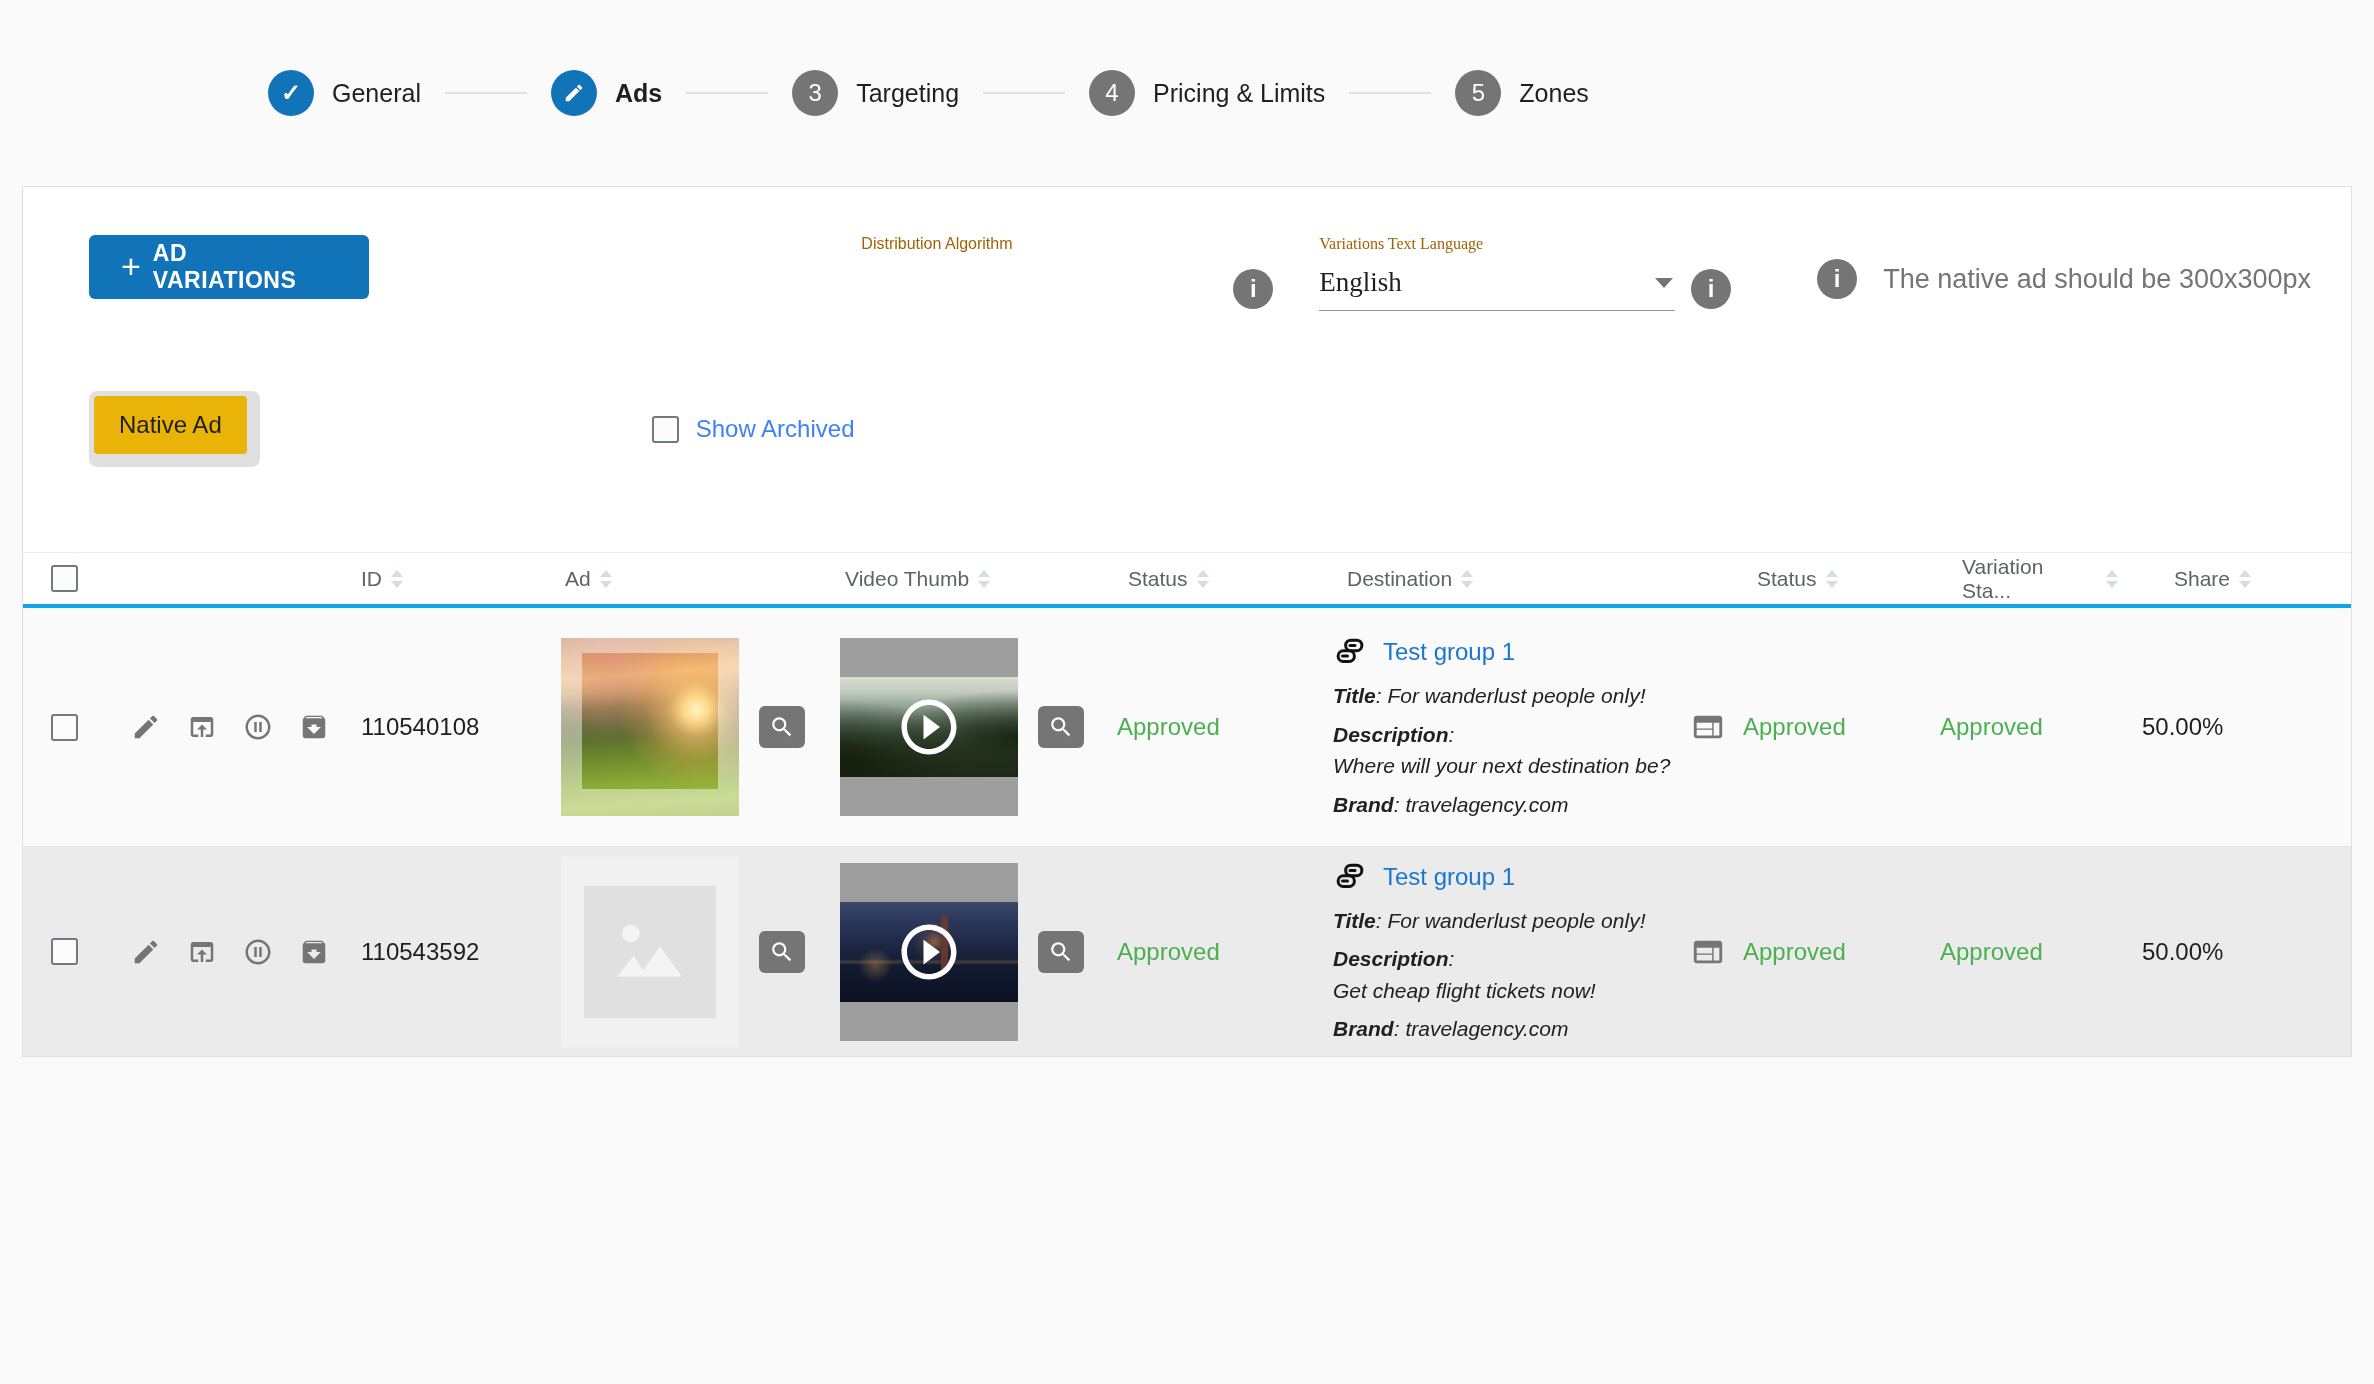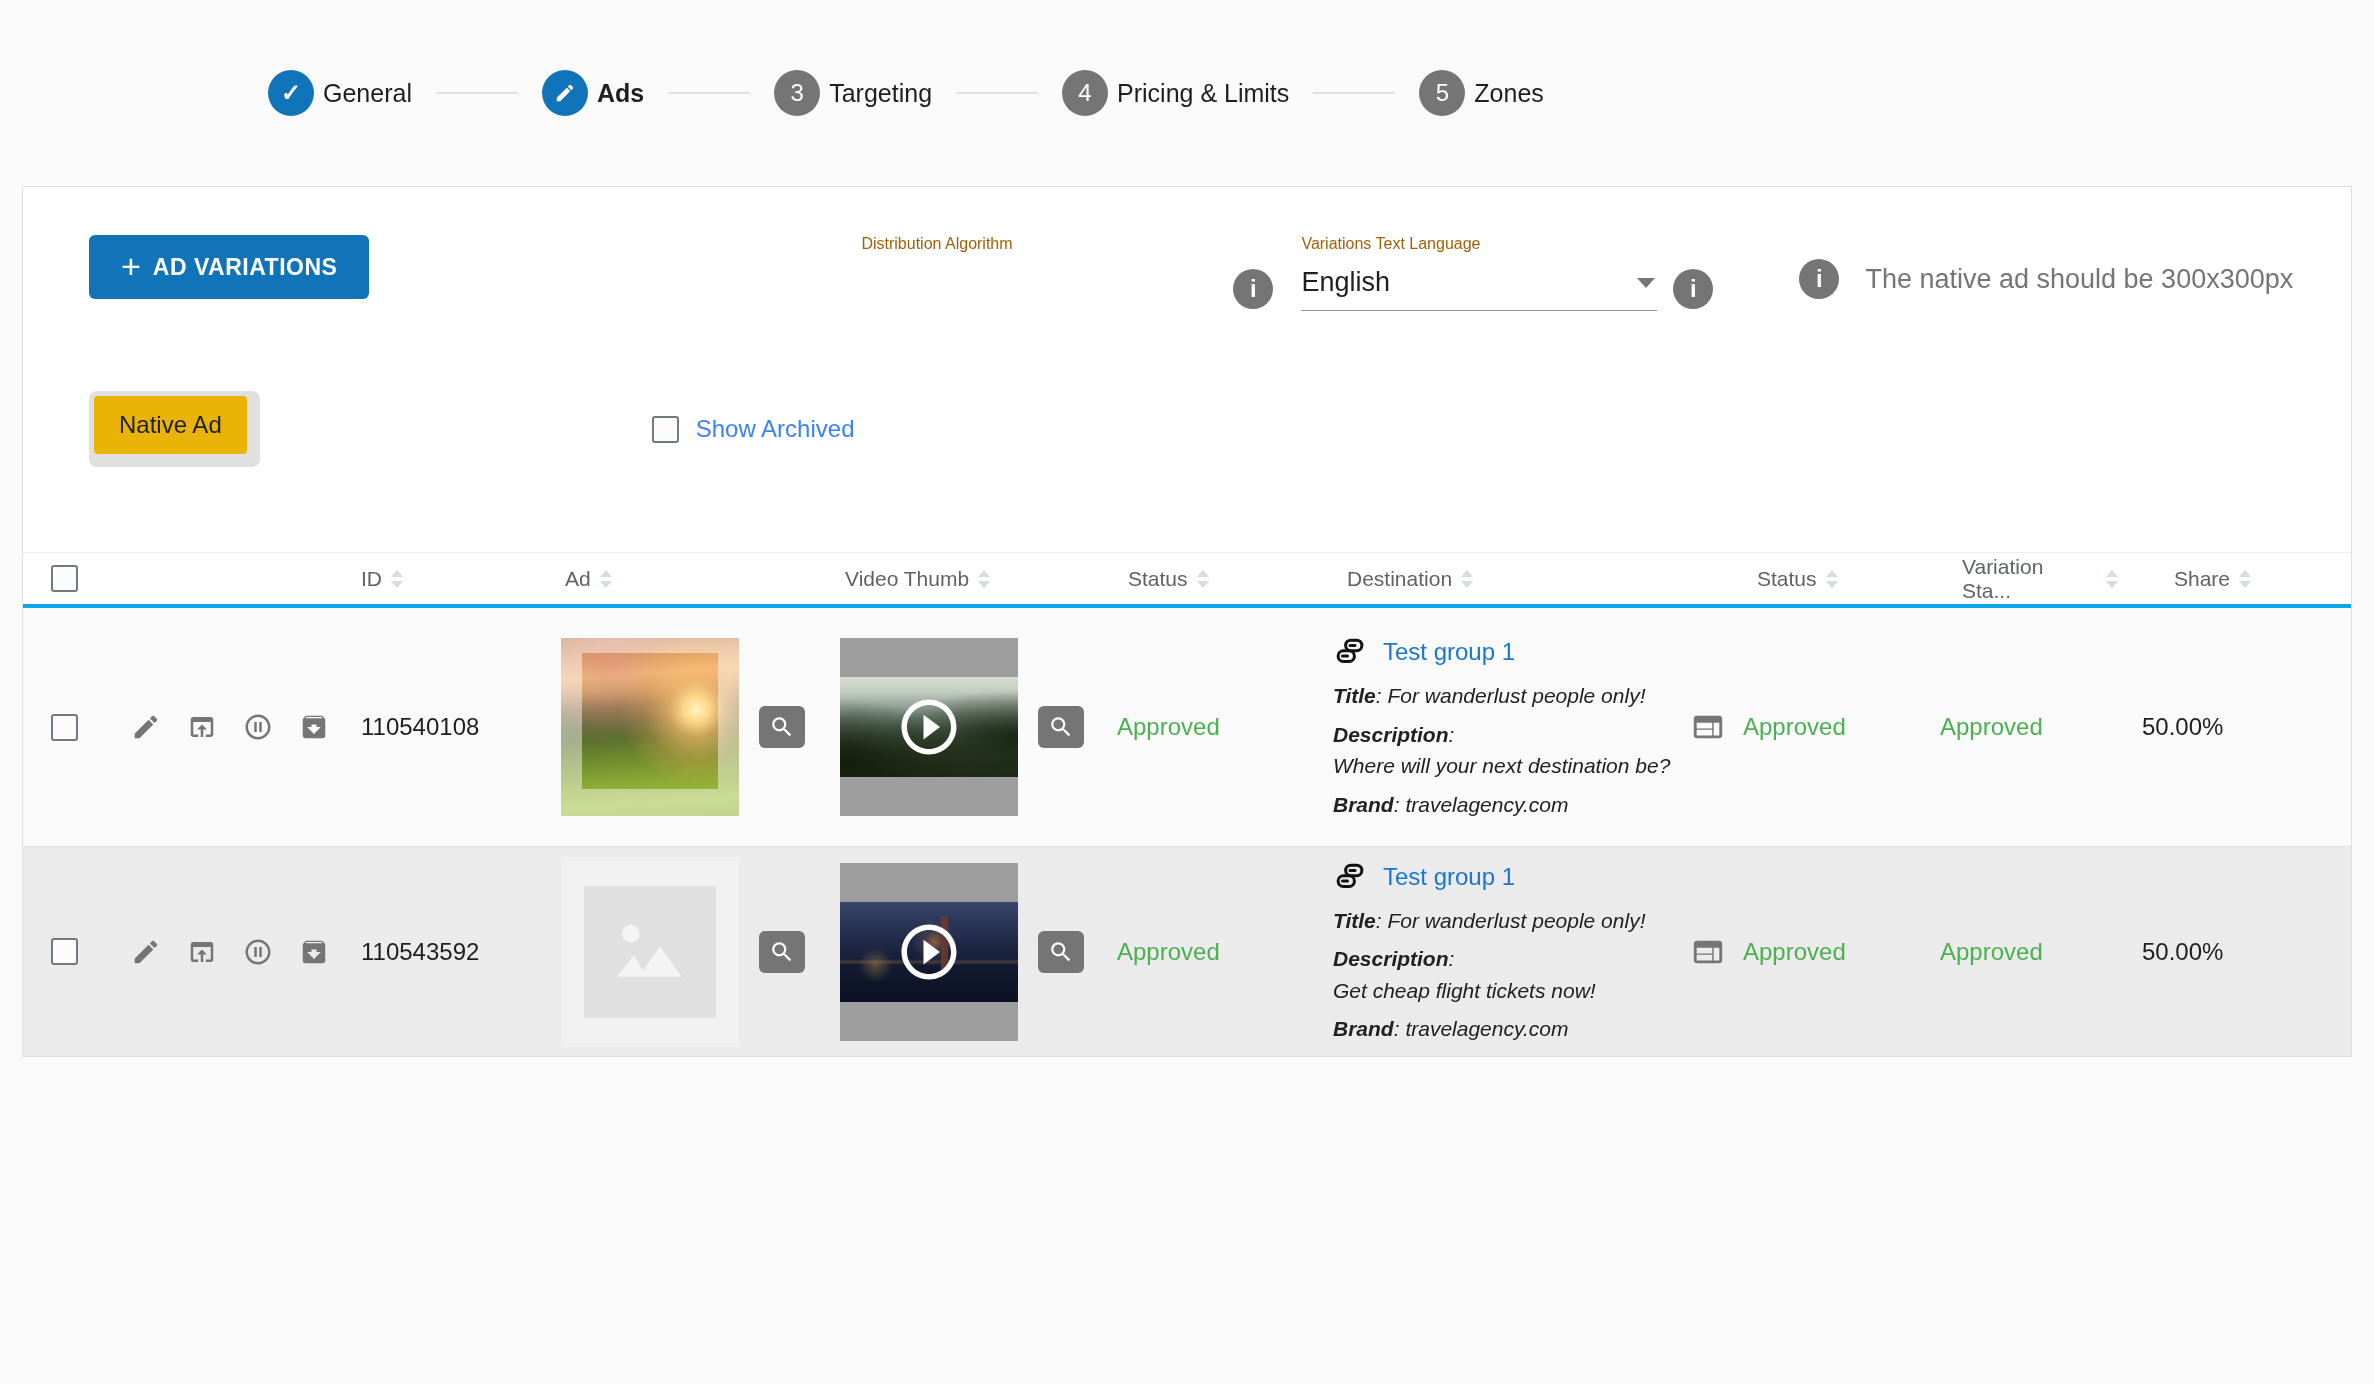--- a/index.html
+++ b/index.html
@@ -7,36 +7,36 @@
               font-family:"Liberation Sans", sans-serif; color:#212121; }
 
   
   .stepper { height:186px; display:flex; align-items:center; padding-left:268px; }
   .step { display:flex; align-items:center; }
   .step-circle { width:46px; height:46px; border-radius:50%; display:flex;
                  align-items:center; justify-content:center; color:#fff;
                  font-size:24px; font-weight:700; flex:none; }
   .step-circle.blue { background:#1274b8; }
   .step-circle.gray { background:#757575; font-weight:400; }
-  .step-label { font-size:25px; color:#1f1f1f; margin-left:9px; white-space:nowrap; }
+  .step-label { font-size:25px; color:#1f1f1f; margin-left:18px; white-space:nowrap; }
   .step-label.bold { font-weight:700; }
   .connector { width:82px; height:2px; background:#e0e0e0; margin:0 24px; }
 
   
   .panel { margin:0 22px; background:#fff; border:1px solid #e0e0e0; }
 
   .controls1 { display:flex; align-items:flex-start; padding:48px 40px 0 66px; }
   .add-btn { height:64px; padding:0 32px; border-radius:6px; background:#1274b8;
              color:#fff; display:flex; align-items:center; gap:12px; cursor:pointer; }
   .add-btn .plus { font-size:34px; font-weight:400; line-height:1; margin-top:-3px; }
   .add-btn .lbl { font-size:23px; font-weight:700; letter-spacing:.5px; }
 
   .select-group { width:356px; }
   .select-group.da { margin-left:492px; }
-  .select-group.vtl { margin-left:28px; }
+  .select-group.vtl { margin-left:46px;font-family:Liberation Serif, serif; }
   .select-label { font-size:16px; color:#a16207; margin-bottom:8px; }
   .select-value { display:flex; align-items:center; justify-content:space-between;
                   font-size:27px; color:#1f1f1f; padding:6px 2px 12px 0;
                   border-bottom:1px solid #949494; cursor:pointer; }
   .caret { width:0; height:0; border-left:9px solid transparent;
            border-right:9px solid transparent; border-top:10px solid #757575; }
 
   .info-circle { width:40px; height:40px; border-radius:50%; background:#757575;
                  color:#fff; display:flex; align-items:center; justify-content:center;
                  font-size:24px; font-weight:700; font-style:normal; flex:none; }

